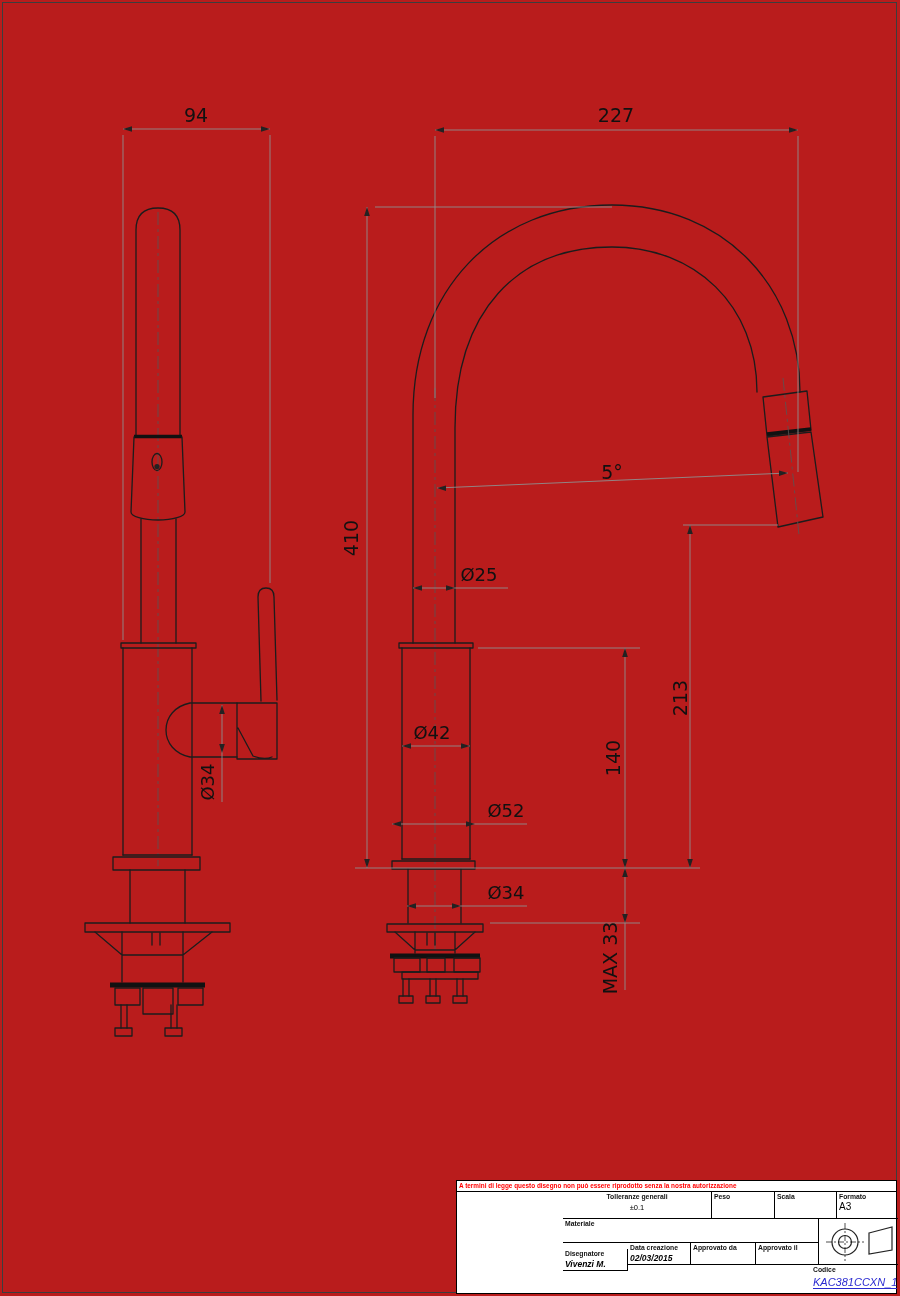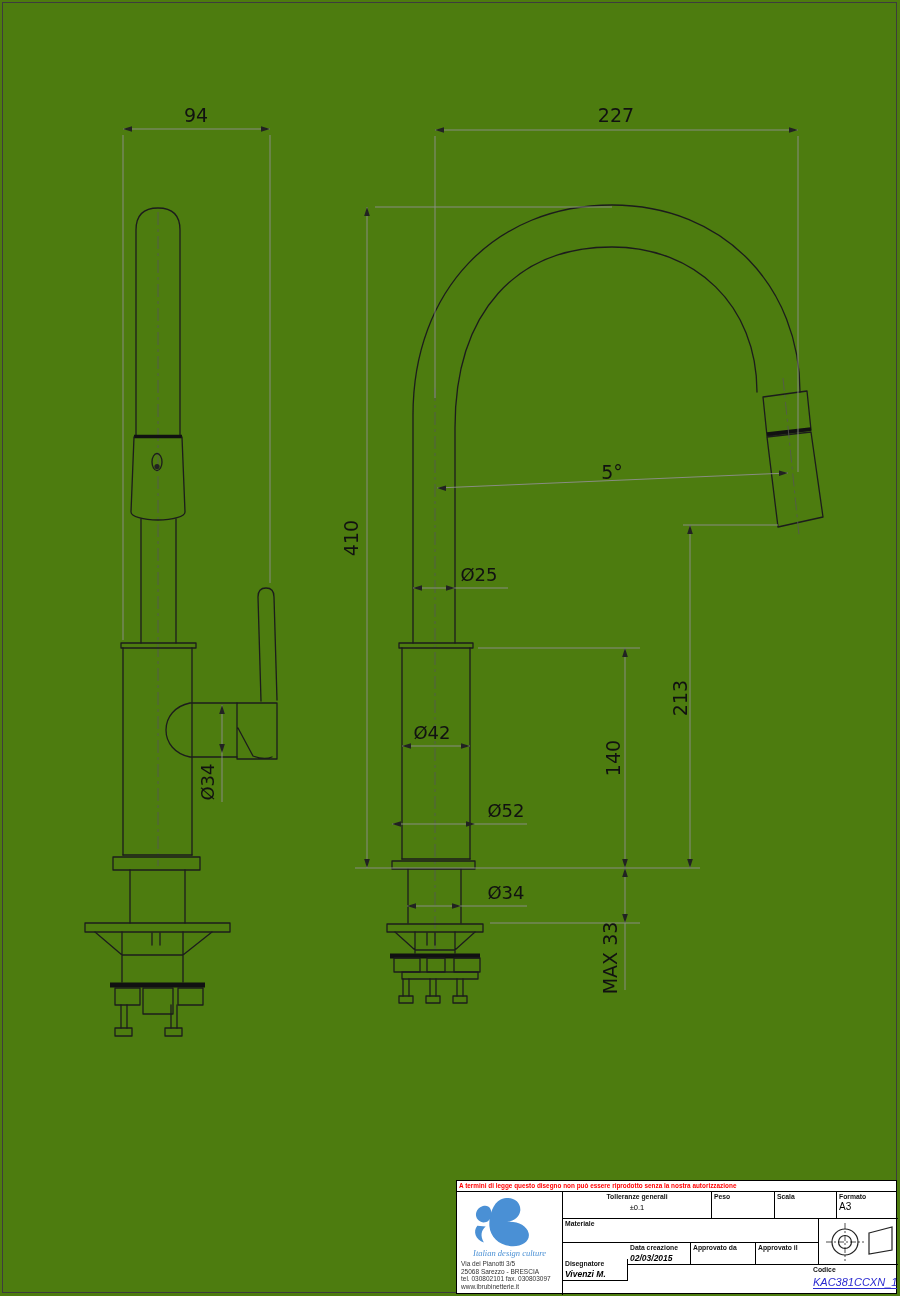--- a/index.html
+++ b/index.html
@@ -1,16 +1,16 @@
 <!DOCTYPE html>
 <html><head>
 <meta charset="utf-8">
 <style>
   html,body{margin:0;padding:0;background:#fff;}
-  #page{position:relative;width:900px;height:1296px;background:#4d7c0f;overflow:hidden;
+  #page{position:relative;width:900px;height:1296px;background:#b91c1c;overflow:hidden;
         font-family:"Liberation Sans",sans-serif;}
   #page-border{position:absolute;left:2px;top:2px;right:3px;bottom:3px;
         border:1.6px solid #3d3d3d;pointer-events:none;}
   svg text{font-family:"DejaVu Sans",sans-serif;}
   .obj{stroke:#1c1c1c;stroke-width:1.3;fill:none;stroke-linejoin:round;stroke-linecap:round;}
   .thick{stroke:#111;stroke-width:3.6;fill:none;}
   .wash{stroke:#111;stroke-width:5;fill:none;}
   .dim{stroke:#8f8f8f;stroke-width:0.9;fill:none;}
   .cl{stroke:#555;stroke-width:0.8;fill:none;stroke-dasharray:13 4 3 4;}
   .arr{fill:#222;stroke:none;}
@@ -190,34 +190,20 @@
       <line class="dim" x1="437" y1="488" x2="788" y2="473"></line>
       <polygon class="arr" points="437,488 446,485.5 446,491"></polygon>
       <polygon class="arr" points="788,473 779,470.5 779,476"></polygon>
       <text class="dtxt" x="612" y="479" text-anchor="middle">5°</text>
     </g>
   </svg>
 
   <div id="tblock">
     <div class="notice">A termini di legge questo disegno non può essere riprodotto senza la nostra autorizzazione</div>
 
-    <div id="logo-cell">
-      <svg width="96" height="56" viewBox="0 0 100 60">
-        <path fill="#4a90d5" d="M40,7 C52,2 62,9 61,19 C60,26 54,30 47,31 C58,30 68,35 70,43 C72,52 62,58 51,57 C38,56 29,47 28,36 C27,27 31,11 40,7 Z"></path>
-        <path fill="#4a90d5" d="M21,14 C14,16 11,24 16,29 C21,34 29,31 30,24 C31,17 27,12 21,14 Z"></path>
-        <path fill="#4a90d5" d="M15,35 C10,41 13,50 22,53 C18,46 19,40 24,36 Z"></path>
-      </svg>
-      <div class="tagline">Italian design culture</div>
-      <div class="addr">
-        <div>Via dei Pianotti 3/5</div>
-        <div>25068 Sarezzo - BRESCIA</div>
-        <div>tel. 030802101 fax. 030803097</div>
-        <div>www.ibrubinetterie.it</div>
-      </div>
-    </div>
 
     <div class="cell" style="left:106px;top:11px;width:149px;height:27px;text-align:center;">
       <div class="hdr">Tolleranze generali</div>
       <div style="font-size:7.5px;margin-top:3px;">±0.1</div>
     </div>
     <div class="cell" style="left:255px;top:11px;width:63px;height:27px;">
       <div class="hdr">Peso</div>
     </div>
     <div class="cell" style="left:318px;top:11px;width:62px;height:27px;">
       <div class="hdr">Scala</div>
@@ -233,21 +219,21 @@
     <div class="cell" style="left:362px;top:38px;width:79px;height:46px;border-right:none;">
       <svg width="75" height="42" viewBox="0 0 75 42">
         <circle cx="24" cy="22" r="13" fill="none" stroke="#222" stroke-width="1.2"></circle>
         <circle cx="24" cy="22" r="6.5" fill="none" stroke="#222" stroke-width="1.2"></circle>
         <line x1="5" y1="22" x2="43" y2="22" stroke="#222" stroke-width="0.8" stroke-dasharray="6 2 2 2"></line>
         <line x1="24" y1="3" x2="24" y2="41" stroke="#222" stroke-width="0.8" stroke-dasharray="6 2 2 2"></line>
         <polygon points="48,13 71,7 71,30 48,34" fill="none" stroke="#222" stroke-width="1.2"></polygon>
       </svg>
     </div>
 
-    <div class="cell" style="left:106px;top:78px;width:65px;height:22px;">
+    <div class="cell" style="left:106px;top:68px;width:65px;height:22px;">
       <div class="hdr">Disegnatore</div>
       <div class="val-bi">Vivenzi M.</div>
     </div>
     <div class="cell" style="left:171px;top:62px;width:63px;height:22px;">
       <div class="hdr">Data creazione</div>
       <div class="val-bi">02/03/2015</div>
     </div>
     <div class="cell" style="left:234px;top:62px;width:65px;height:22px;">
       <div class="hdr">Approvato da</div>
     </div>

